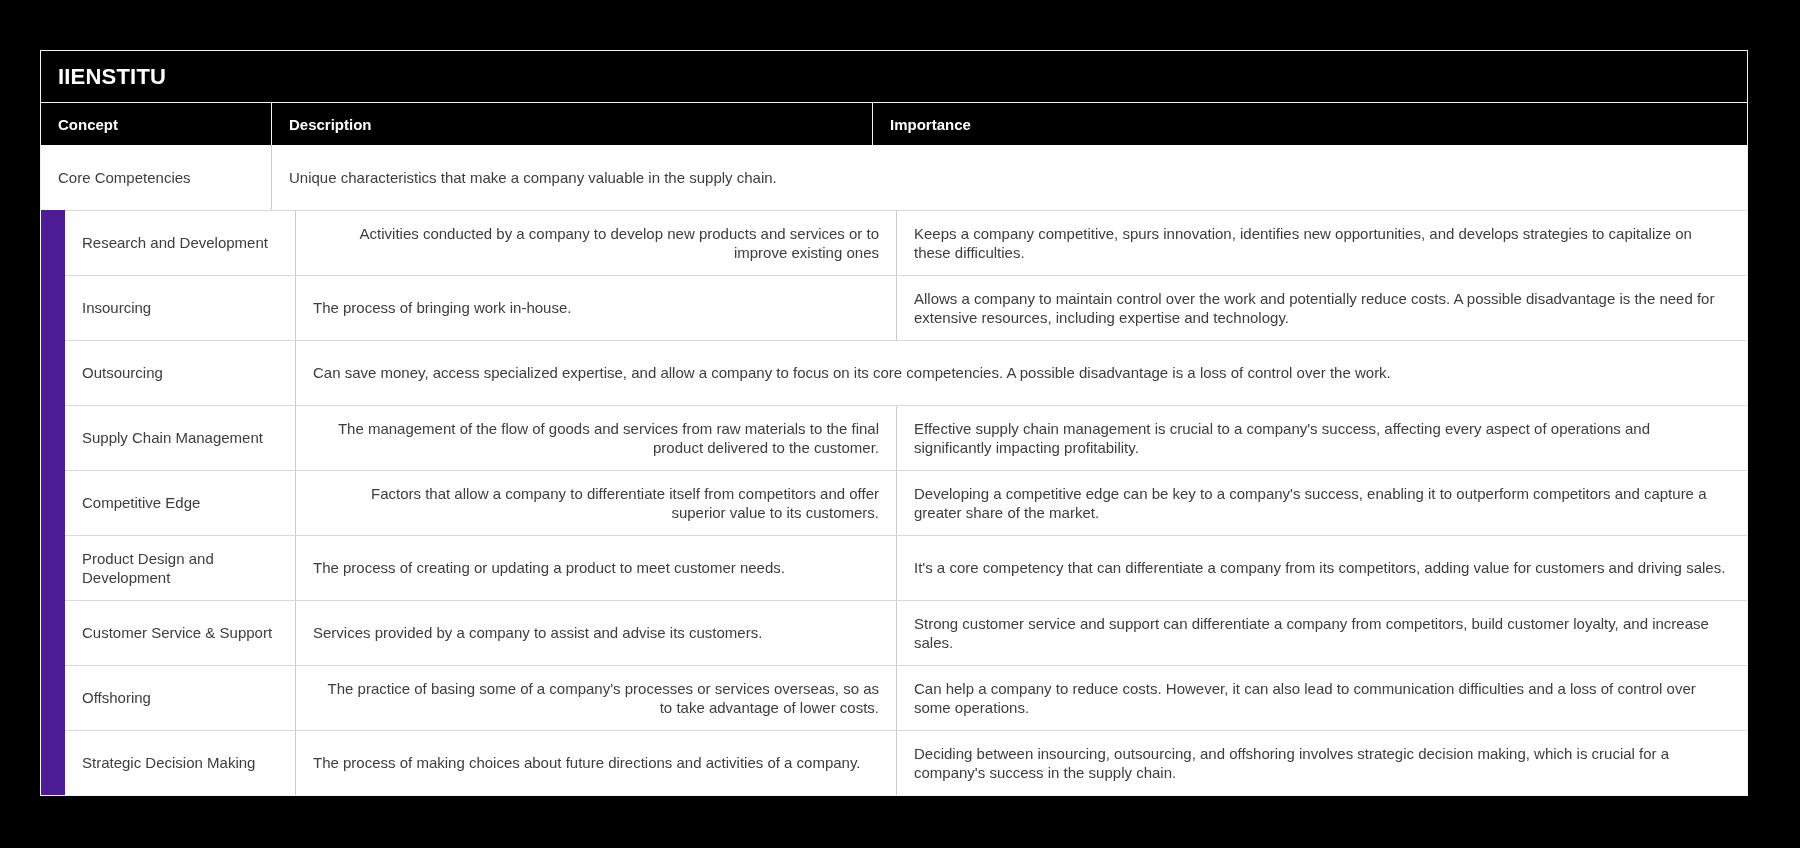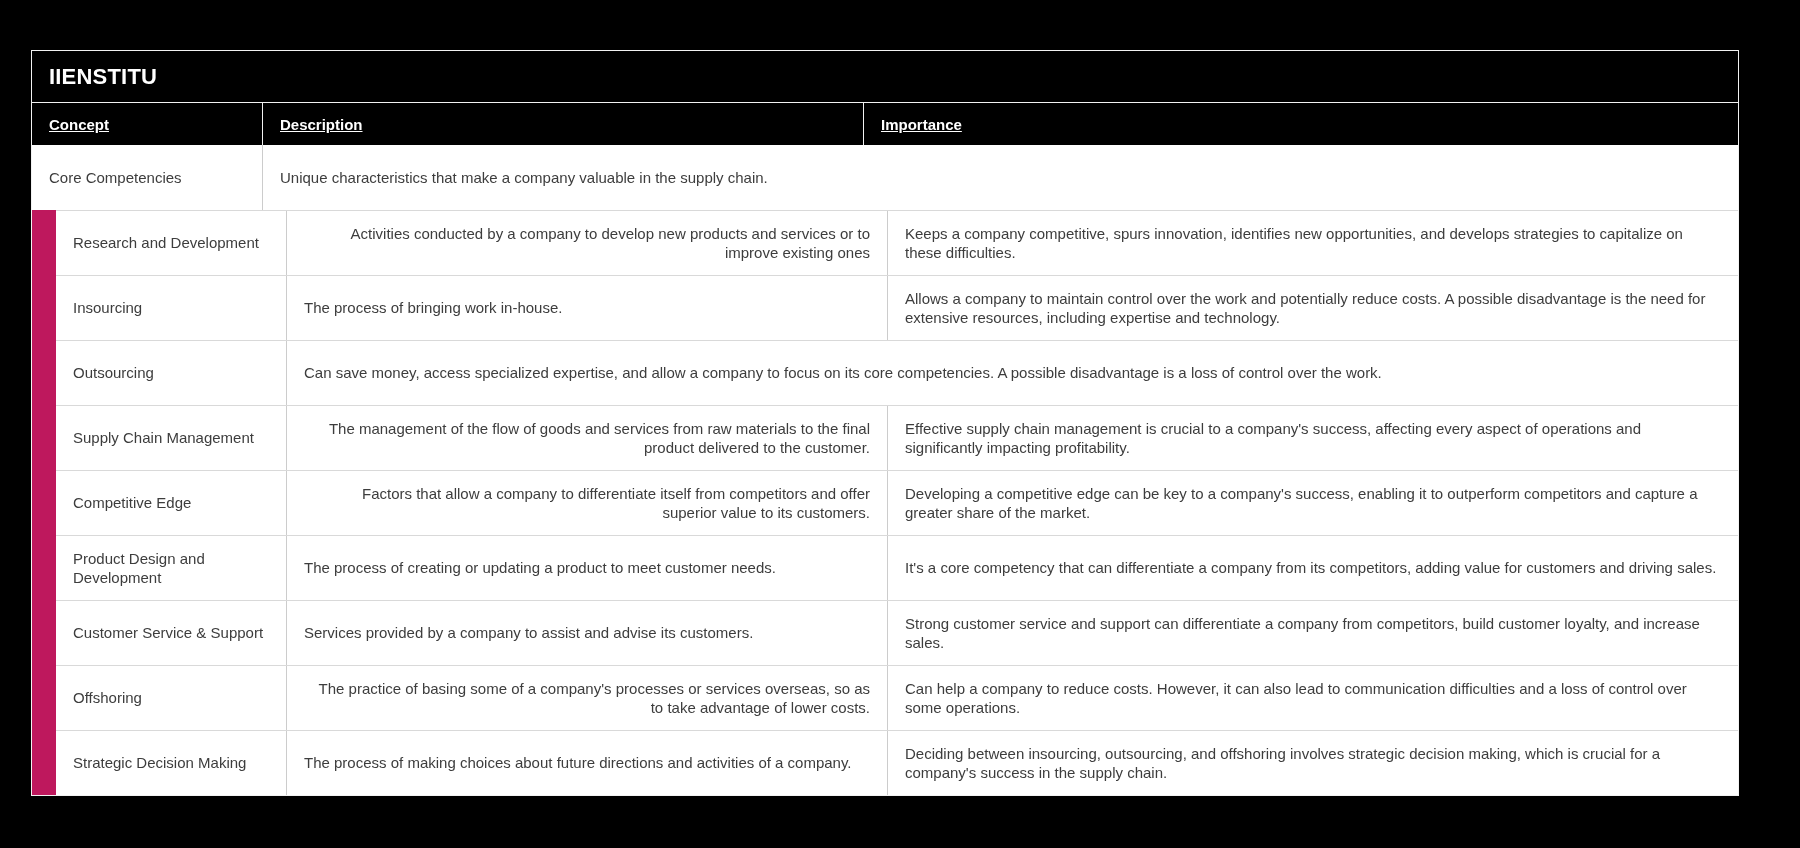--- a/index.html
+++ b/index.html
@@ -9,53 +9,52 @@
     font-family: "Liberation Sans", "DejaVu Sans", sans-serif;
     overflow: hidden;
   }
   .page {
     width: 1800px; height: 848px;
     background: #000000;
     position: relative;
   }
   .card {
     position: absolute;
-    left: 31px; top: 50px;
+    left: 40px; top: 50px;
     width: 1708px;
     background: #ffffff;
     border: 1px solid #f2f2f2;
   }
   .card-title {
     height: 52px;
     background: #000000;
     color: #ffffff;
     display: flex;
     align-items: center;
     padding: 0 17px;
     font-size: 22px;
     font-weight: bold;
     letter-spacing: 0.2px;
     border-bottom: 1px solid #f2f2f2;
   }
   .thead {
     display: flex;
     background: #000000;
     color: #ffffff;
-    text-decoration: underline;
   }
   .th {
     display: flex;
     align-items: center;
     height: 42px;
     padding: 0 17px;
     font-size: 15px;
     font-weight: bold;
   }
   .th:not(:last-child) { border-right: 1px solid #f2f2f2; }
-  .tbody { background: #be185d; }
+  .tbody { background: #4c1d95; }
   .tr {
     display: flex;
     min-height: 65px;
     background: #ffffff;
   }
   .tr + .tr { border-top: 1px solid #d9d9d9; margin-left: 24px; }
   .td {
     display: flex;
     align-items: center;
     padding: 10px 17px;

